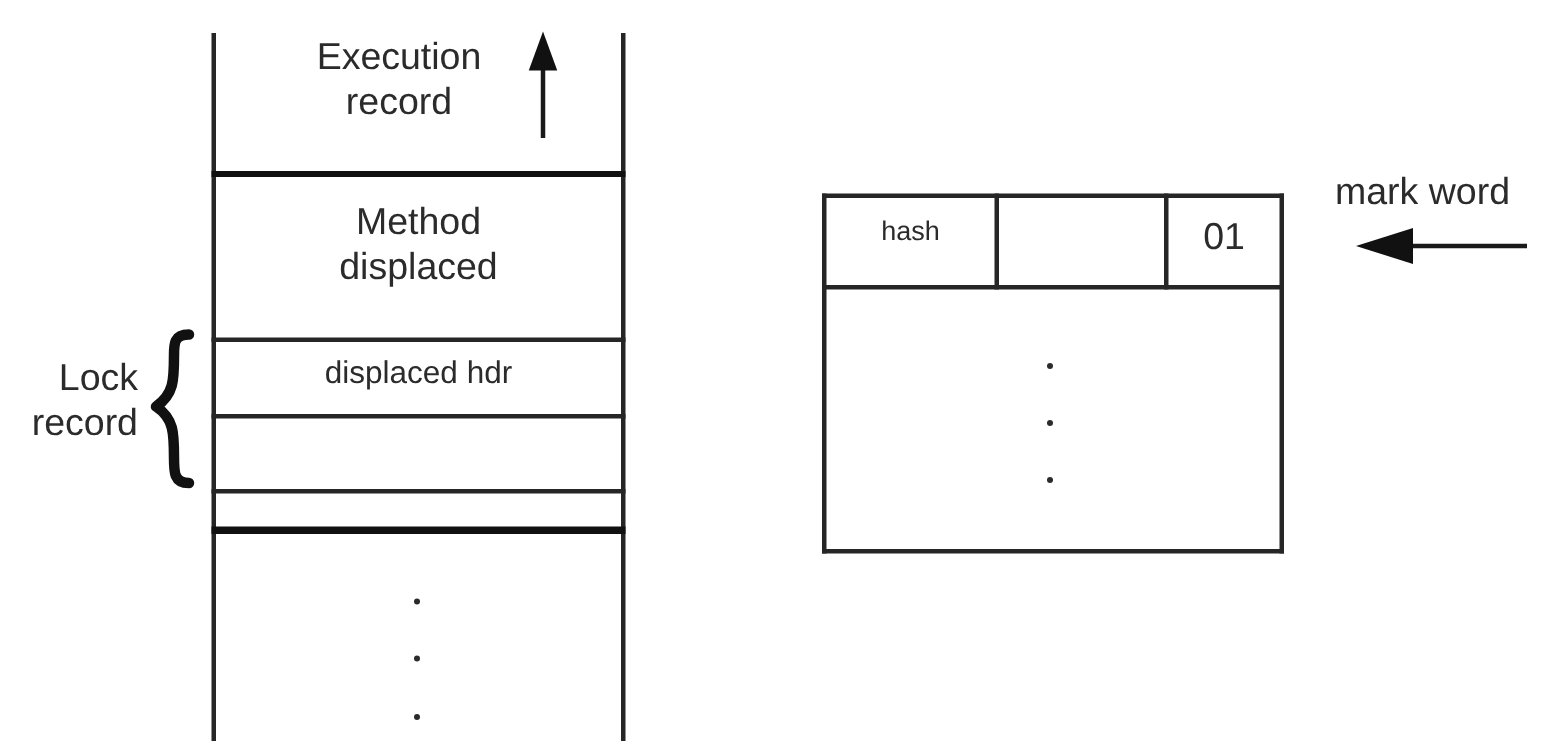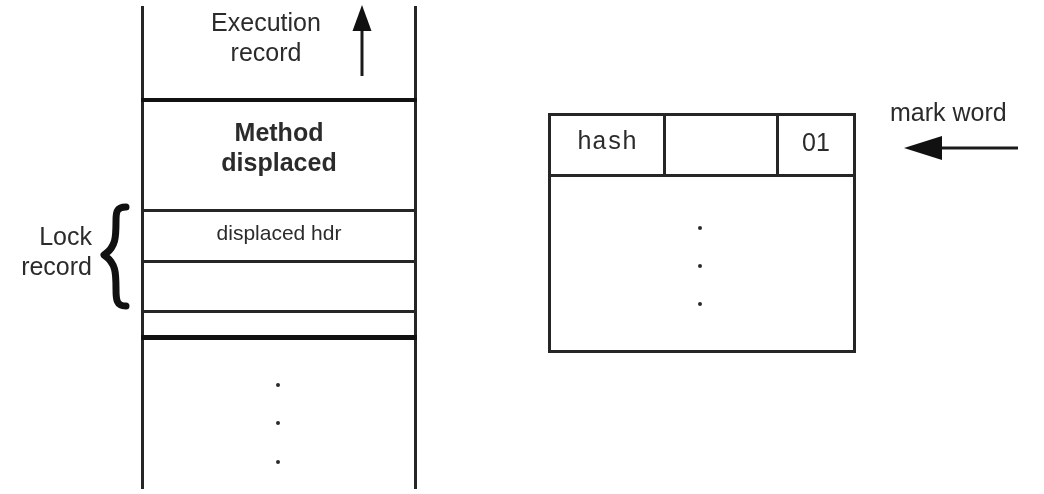--- a/index.html
+++ b/index.html
@@ -10,21 +10,21 @@
   body {
     width: 1044px;
     height: 494px;
     position: relative;
     overflow: hidden;
     font-family: "Liberation Sans", sans-serif;
     color: #1a1a1a;
   }
   .canvas {
     position: absolute;
-    left: 0; top: 0;
+    left: 0; top: 16px;
     width: 1044px;
     height: 421px;
   }
 
   
   .vline {
     position: absolute;
     background: #262626;
   }
   .hline {
@@ -61,21 +61,20 @@
   #stack-div-owner-bot  { left: 141px; top: 310px; width: 276px; height: 3px; }
   #stack-div-pad-bot    { left: 141px; top: 335px; width: 276px; height: 5px; }
 
   #label-execution-stack {
     left: 141px; top: 8px; width: 250px;
     font-size: 25px;
   }
   #label-method-activation {
     left: 141px; top: 118px; width: 276px;
     font-size: 25px;
-    font-weight: bold;
   }
   #label-displaced-hdr {
     left: 141px; top: 221px; width: 276px;
     font-size: 21px;
   }
   #label-owner {
     left: 141px; top: 272px; width: 276px;
     font-size: 25px;
   }
 
@@ -111,21 +110,21 @@
   }
   #obj-border-top    { left: 548px; top: 113px; width: 308px; height: 3px; }
   #obj-border-bottom { left: 548px; top: 350px; width: 308px; height: 3px; }
   #obj-border-left   { left: 548px; top: 113px; width: 3px;  height: 240px; }
   #obj-border-right  { left: 853px; top: 113px; width: 3px;  height: 240px; }
 
   #obj-header-bottom { left: 548px; top: 174px; width: 308px; height: 3px; }
   #obj-sep-hash-age  { left: 663px; top: 113px; width: 3px;  height: 64px; }
   #obj-sep-age-bits  { left: 776px; top: 113px; width: 3px;  height: 64px; }
 
-  #cell-hash { left: 551px; top: 128px; width: 112px; font-size: 25px; font-family: Liberation Mono, monospace; }
+  #cell-hash { left: 551px; top: 128px; width: 112px; font-size: 18px; }
   #cell-age  { left: 666px; top: 128px; width: 110px; font-size: 25px; }
   #cell-bits { left: 779px; top: 128px; width: 74px;  font-size: 25px; }
 
   #obj-dot-1 { left: 698px; top: 226px; }
   #obj-dot-2 { left: 698px; top: 264px; }
   #obj-dot-3 { left: 698px; top: 302px; }
 
   
   #label-mark-word {
     left: 890px; top: 98px; width: 160px;

